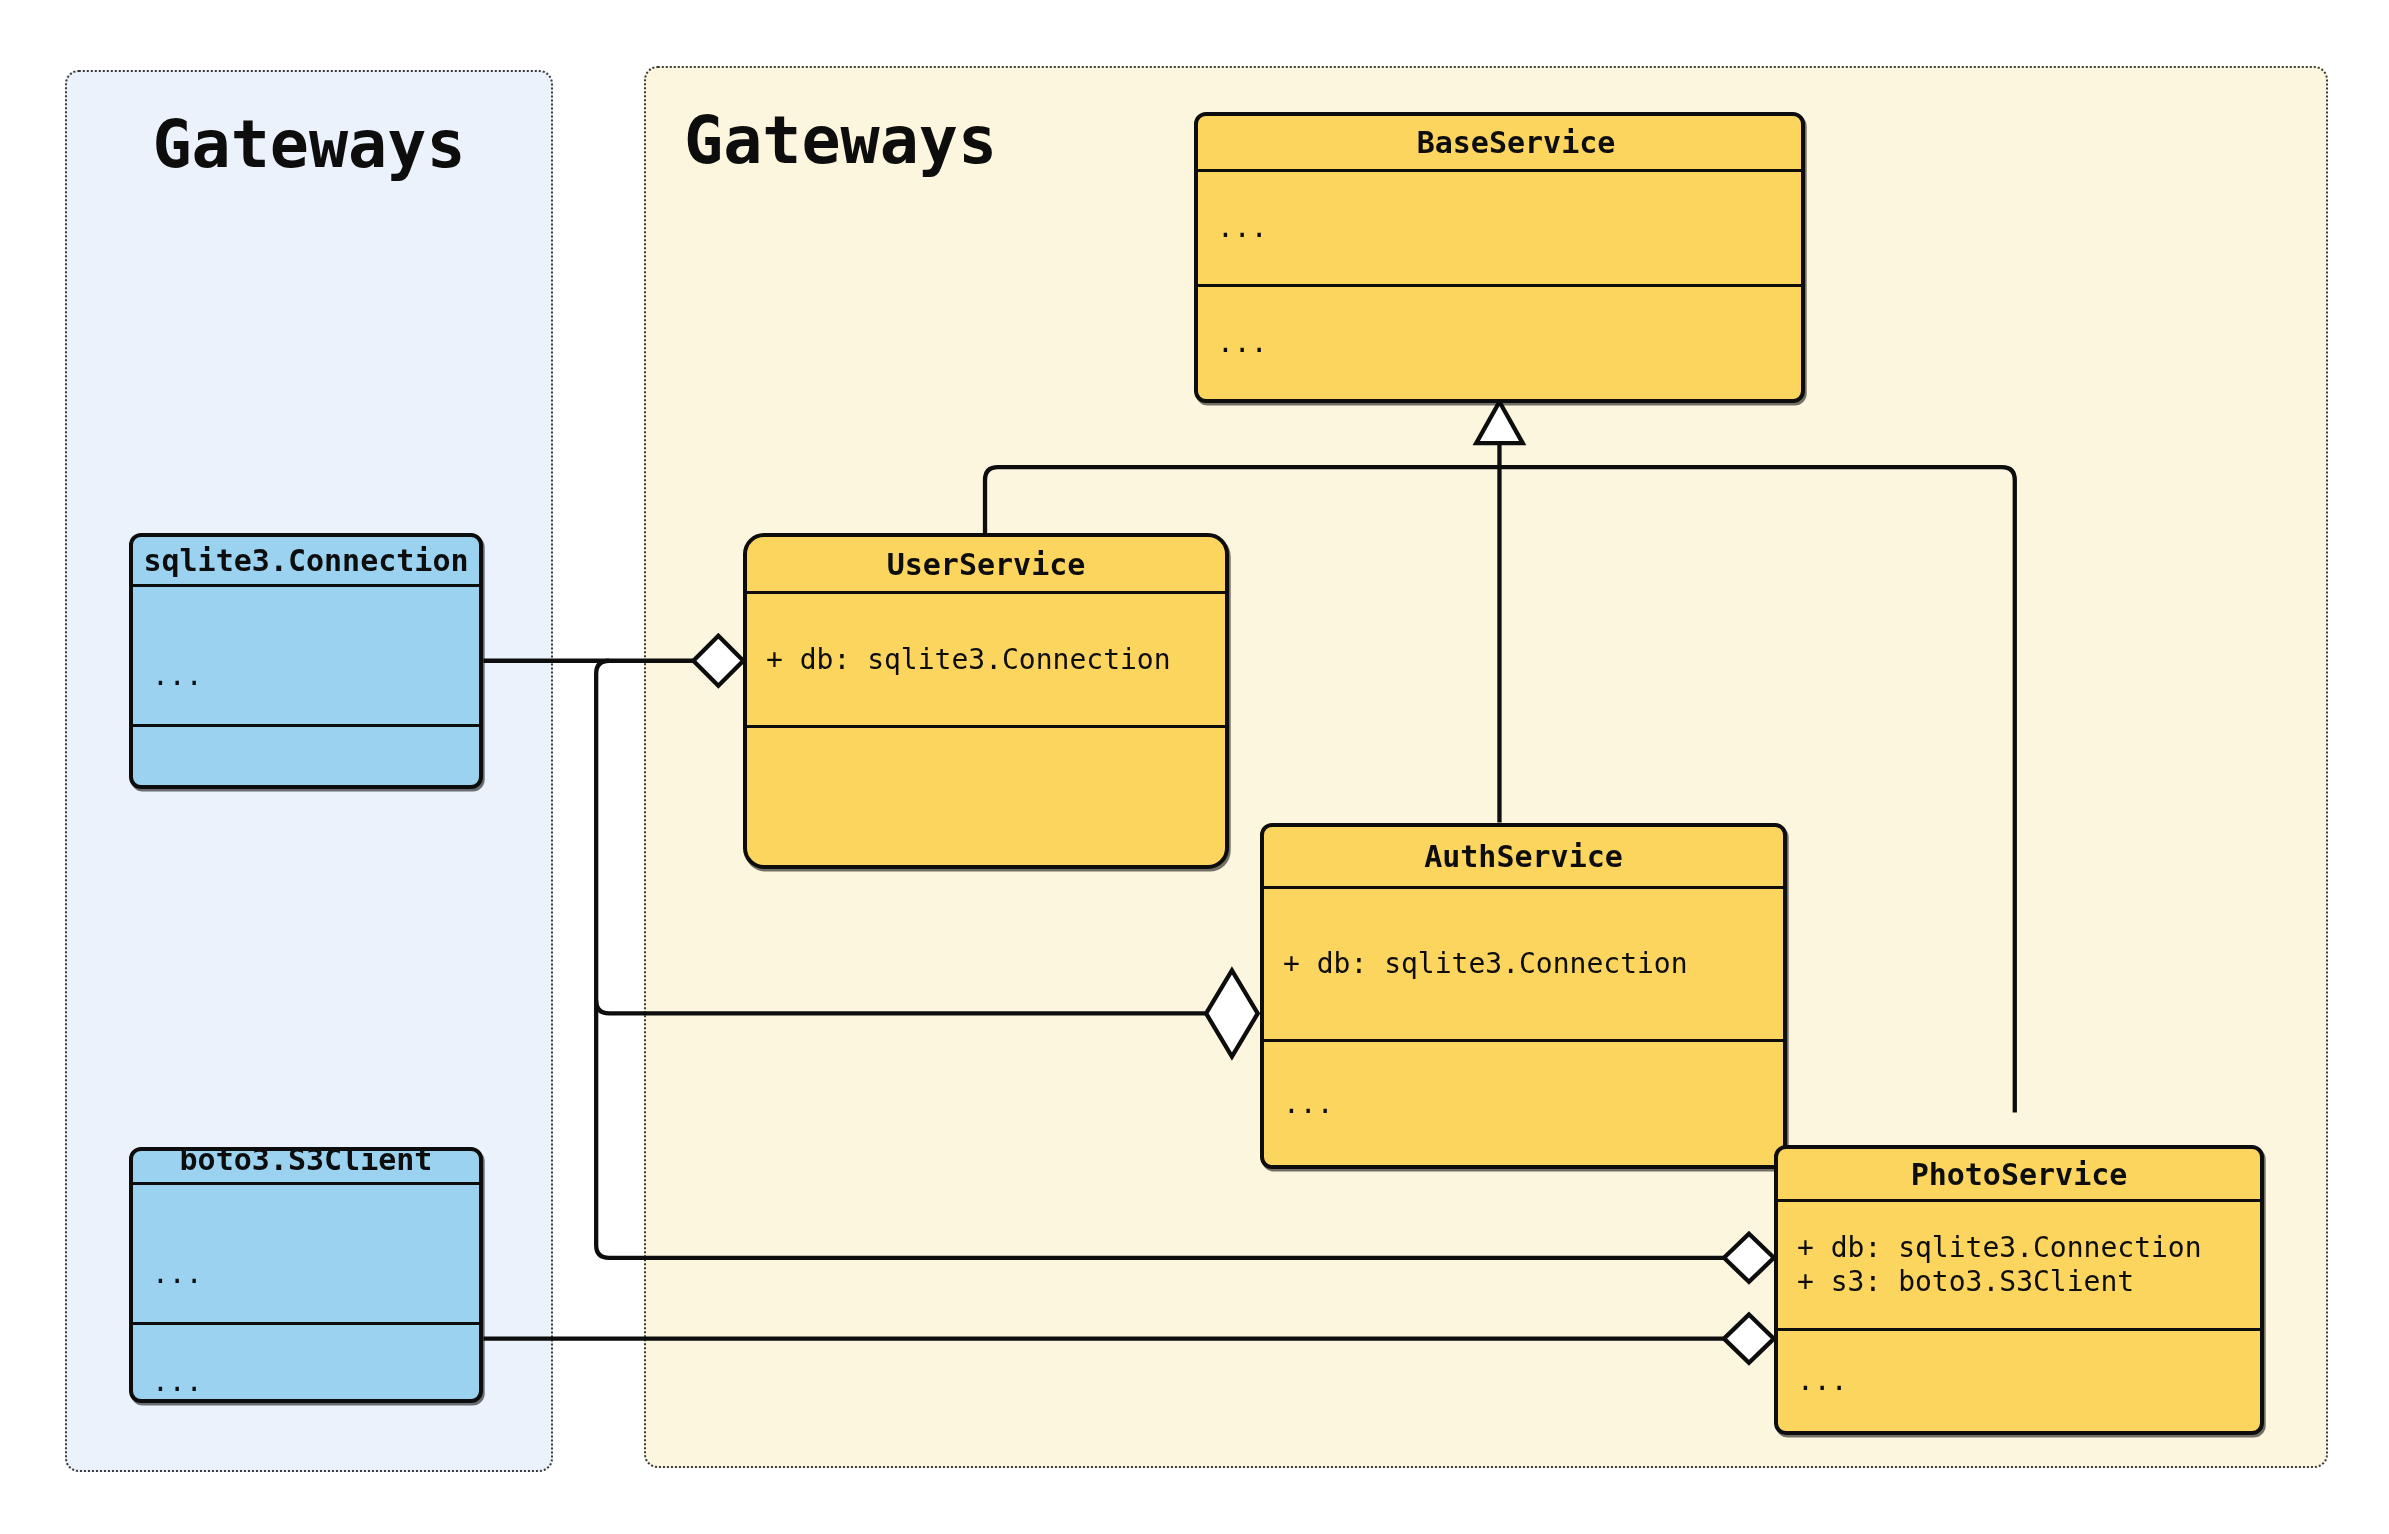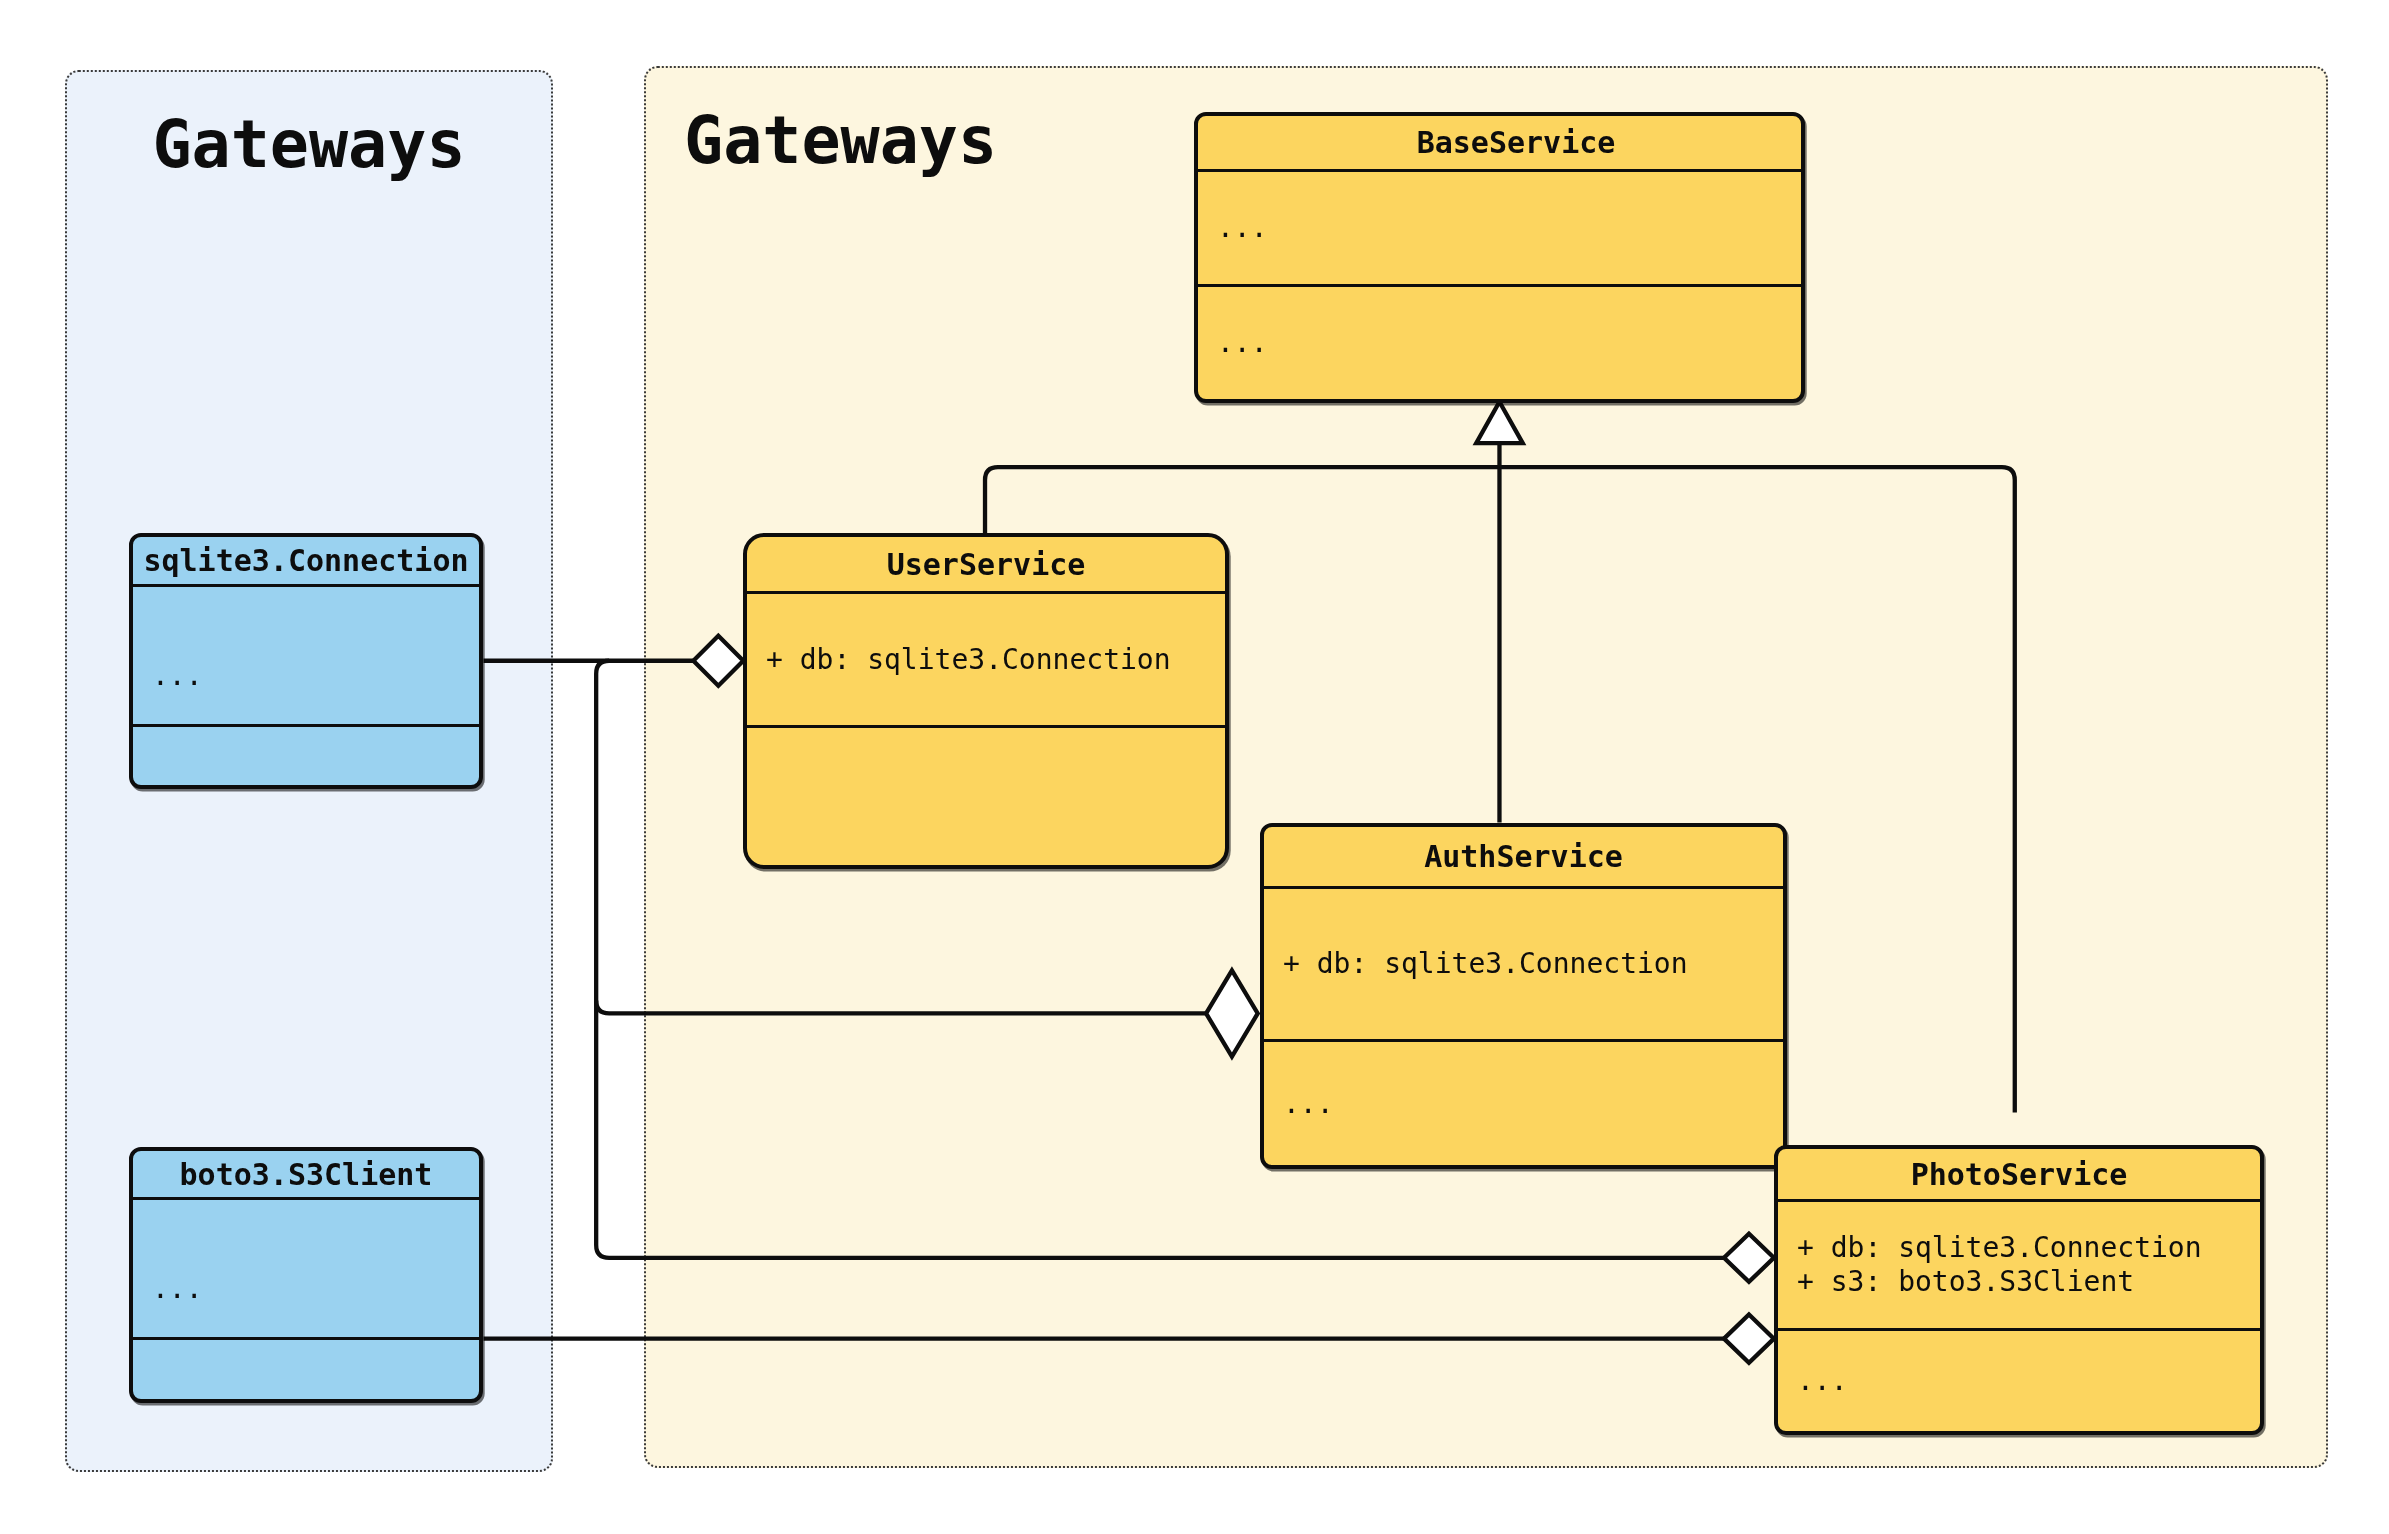--- a/index.html
+++ b/index.html
@@ -37,21 +37,21 @@
     font-weight:bold;font-size:30px;border-bottom:3.4px solid var(--ink);}
   .uml .attrs{flex:0 0 auto;display:flex;flex-direction:column;justify-content:center;
     padding-left:19px;border-bottom:3.4px solid var(--ink);}
   .uml .methods{flex:1 1 auto;display:flex;flex-direction:column;justify-content:center;
     padding-left:19px;}
   .uml .line{font-size:28px;line-height:34px;white-space:pre;}
 
   
   #cls-sqlite {left:129px;top:533px;width:354px;height:256px;}
   #cls-sqlite .ttl{height:50px;} #cls-sqlite .attrs{height:100px;}
-  #cls-boto   {left:129px;top:1147px;width:354px;height:256px;}
+  #cls-boto   {left:129px;top:1147px;width:354px;height:256px;justify-content:flex-end;}
   #cls-boto .ttl{height:49px;}  #cls-boto .attrs{height:100px;}
   #cls-base   {left:1194px;top:112px;width:611px;height:291px;}
   #cls-base .ttl{height:56px;padding-left:33px;}  #cls-base .attrs{height:115px;}
   #cls-user   {left:743px;top:533px;width:486px;height:336px;border-radius:21px;}
   #cls-user .ttl{height:57px;}  #cls-user .attrs{height:134px;}
   #cls-auth   {left:1260px;top:823px;width:527px;height:346px;}
   #cls-auth .ttl{height:62px;}  #cls-auth .attrs{height:153px;}
   #cls-photo  {left:1774px;top:1113px;width:490px;height:290px;margin-top:32px;}
   #cls-photo .ttl{height:53px;} #cls-photo .attrs{height:129px;}
 </style>

